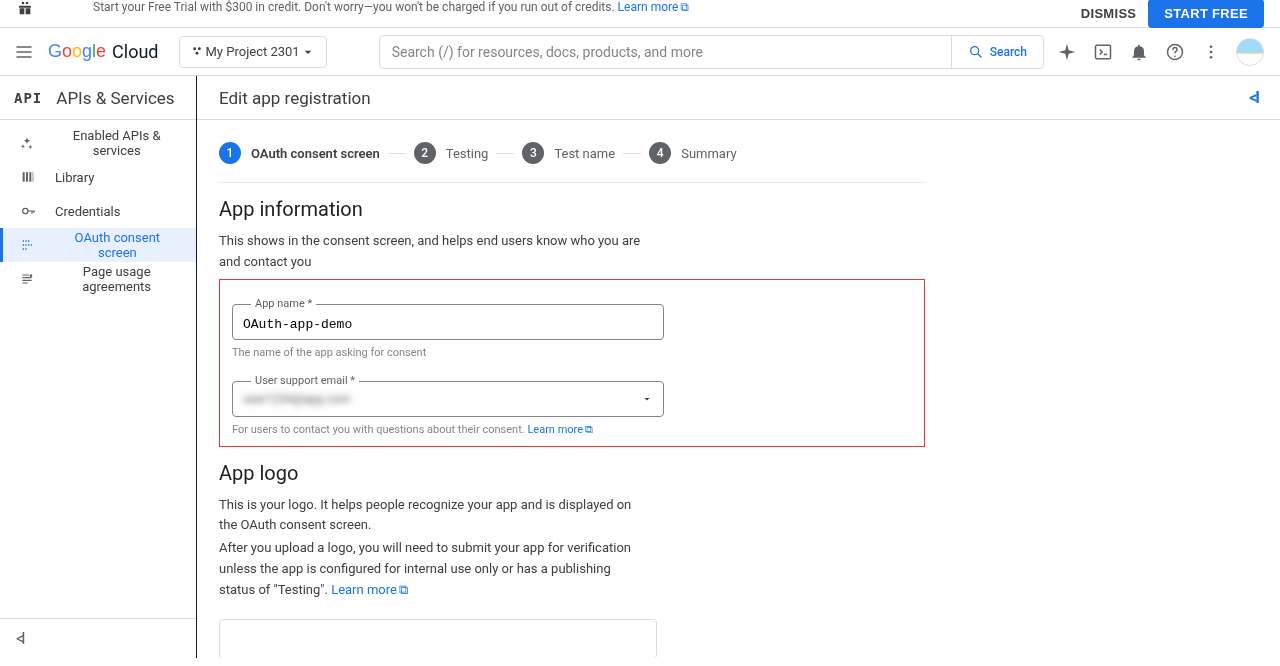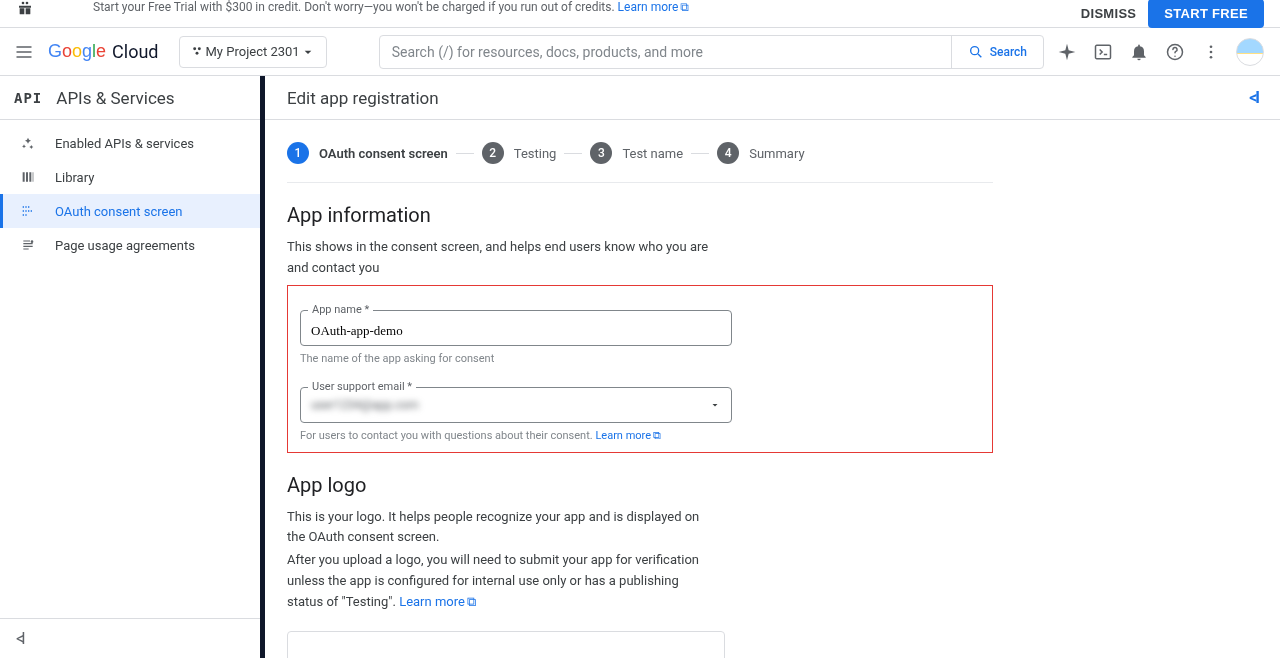--- a/index.html
+++ b/index.html
@@ -25,21 +25,21 @@
 .searchbar { display: flex; align-items: center; flex: 1; max-width: 720px; height: 34px; border: 1px solid #dadce0; border-radius: 4px; margin-left: 40px; overflow: hidden; }
 .searchbar input { flex: 1; border: none; outline: none; padding: 0 12px; font-size: 14px; font-family: inherit; }
 .searchbar input::placeholder { color: #80868b; }
 .search-btn { display: flex; align-items: center; gap: 6px; border-left: 1px solid #dadce0; height: 100%; padding: 0 16px; color: #1a73e8; font-weight: 500; cursor: pointer; font-size: 12px; }
 .header-icons { display: flex; align-items: center; gap: 14px; margin-left: auto; padding-right: 4px; }
 .header-icons .ico { width: 22px; height: 22px; display: grid; place-items: center; cursor: pointer; color: #5f6368; }
 .avatar { width: 28px; height: 28px; border-radius: 50%; background: linear-gradient(180deg,#a3d8ff 0 55%, #ffe082 55% 58%, #ffffff 58%); border: 1px solid #dadce0; }
 
 
 .body { display: flex; height: calc(666px - 36px - 48px); }
-.sidebar { width: 265px; border-right: 5px solid #0f172a; display: flex; flex-direction: column; }
+.sidebar { width: 197px; border-right: 1px solid #0f172a; display: flex; flex-direction: column; text-align: center; }
 .sidebar-title { display: flex; align-items: center; gap: 14px; height: 44px; padding: 0 14px; border-bottom: 1px solid #dadce0; font-size: 17px; font-weight: 400; color: #3c4043; }
 .api-logo { font-family: monospace; font-weight: 700; letter-spacing: 1px; font-size: 14px; }
 .sidebar-items { padding-top: 6px; flex: 1; }
 .sidebar-item { display: flex; align-items: center; gap: 18px; height: 34px; padding: 0 16px; font-size: 13px; color: #3c4043; cursor: pointer; border-left: 3px solid transparent; }
 .sidebar-item.active { background: #e8f0fe; color: #1a73e8; border-left-color: #1a73e8; }
 .sidebar-item .side-icon { width: 18px; height: 18px; display: grid; place-items: center; color: #5f6368; }
 .sidebar-item.active .side-icon { color: #1a73e8; }
 .sidebar-collapse { height: 40px; display: flex; align-items: center; padding: 0 16px; border-top: 1px solid #dadce0; font-size: 16px; color: #5f6368; letter-spacing: -3px; cursor: pointer; }
 
 .content-wrap { flex: 1; position: relative; overflow: hidden; }
@@ -56,30 +56,30 @@
 
 .stepper { display: flex; align-items: center; gap: 8px; padding: 6px 0 18px 0; border-bottom: 1px solid #e8eaed; }
 .step { display: flex; align-items: center; gap: 10px; }
 .step-num { width: 22px; height: 22px; border-radius: 50%; background: #5f6368; color: #fff; display: grid; place-items: center; font-size: 12px; font-weight: 500; }
 .step.active .step-num { background: #1a73e8; }
 .step.active .step-label { font-weight: 600; color: #3c4043; }
 .step-label { font-size: 13px; color: #5f6368; }
 .step-sep { width: 18px; height: 1px; background: #dadce0; }
 
 
-h2.section { font-size: 20px; font-weight: 400; color: #202124; margin-top: 20px; }
+h2.section { font-size: 20px; font-weight: 400; color: #202124; margin-top: 14px; }
 .section-desc { font-size: 13px; margin-top: 10px; line-height: 1.6; color: #3c4043; max-width: 430px; }
 
 
 .red-frame { border: 1.8px solid #e53935; padding: 14px 12px 10px 12px; margin-top: 6px; }
 
 
 .tf { position: relative; margin-top: 10px; }
-.tf-input { width: 432px; height: 36px; border: 1px solid #80868b; border-radius: 4px; padding: 6px 10px 0 10px; font-size: 13px; font-family: Liberation Serif, serif; outline: none; background: #fff; }
-.tf-label { position: absolute; top: -7px; left: 8px; background: #fff; padding: 0 4px; font-size: 11px; color: #5f6368; }
+.tf-input { width: 432px; height: 36px; border: 1px solid #80868b; border-radius: 4px; padding: 6px 10px 0 10px; font-size: 13px; font-family: Liberation Mono, monospace; outline: none; background: #fff; }
+.tf-label { position: absolute; top: -7px; left: 19px; background: #fff; padding: 0 4px; font-size: 11px; color: #5f6368; }
 .tf-hint { font-size: 11px; color: #80868b; margin-top: 6px; }
 .tf-select { width: 432px; height: 36px; border: 1px solid #80868b; border-radius: 4px; padding: 0 10px; display: flex; align-items: center; justify-content: space-between; background: #fff; cursor: pointer; }
 .tf-select .blurred { filter: blur(3px); color: #5f6368; font-size: 12px; }
 .external-icon { display:inline-block; margin-left:2px; }
 
 
 .upload-field { width: 438px; height: 40px; border: 1px solid #dadce0; border-radius: 4px; display: flex; align-items: center; justify-content: space-between; padding: 0 14px; margin-top: 18px; cursor: pointer; }
 
 </style>
 </head>
@@ -180,20 +180,29 @@
           </span>
         <span>Enabled APIs &amp; services</span>
       </div>
       <div class="sidebar-item">
         <span class="side-icon">
             <svg width="16" height="16" viewBox="0 0 24 24">
               <path d="M4 5h3v14H4zM9 5h3v14H9zM14 5h3v14h-3zM19 5h1v14h-1z" fill="currentColor"></path>
             </svg>
           </span>
         <span>Library</span>
+      </div>
+      <div class="sidebar-item">
+        <span class="side-icon">
+            <svg width="16" height="16" viewBox="0 0 24 24">
+              <circle cx="8" cy="12" r="4" fill="none" stroke="currentColor" stroke-width="1.8"></circle>
+              <path d="M12 12h10M18 12v4M21 12v3" stroke="currentColor" stroke-width="1.8"></path>
+            </svg>
+          </span>
+        <span>Credentials</span>
       </div>
       <div class="sidebar-item active">
         <span class="side-icon">
             <svg width="16" height="16" viewBox="0 0 24 24">
               <path d="M4 6h10M4 12h14M4 18h8" stroke="currentColor" stroke-width="2" stroke-dasharray="2 2"></path>
             </svg>
           </span>
         <span>OAuth consent screen</span>
       </div>
       <div class="sidebar-item">

